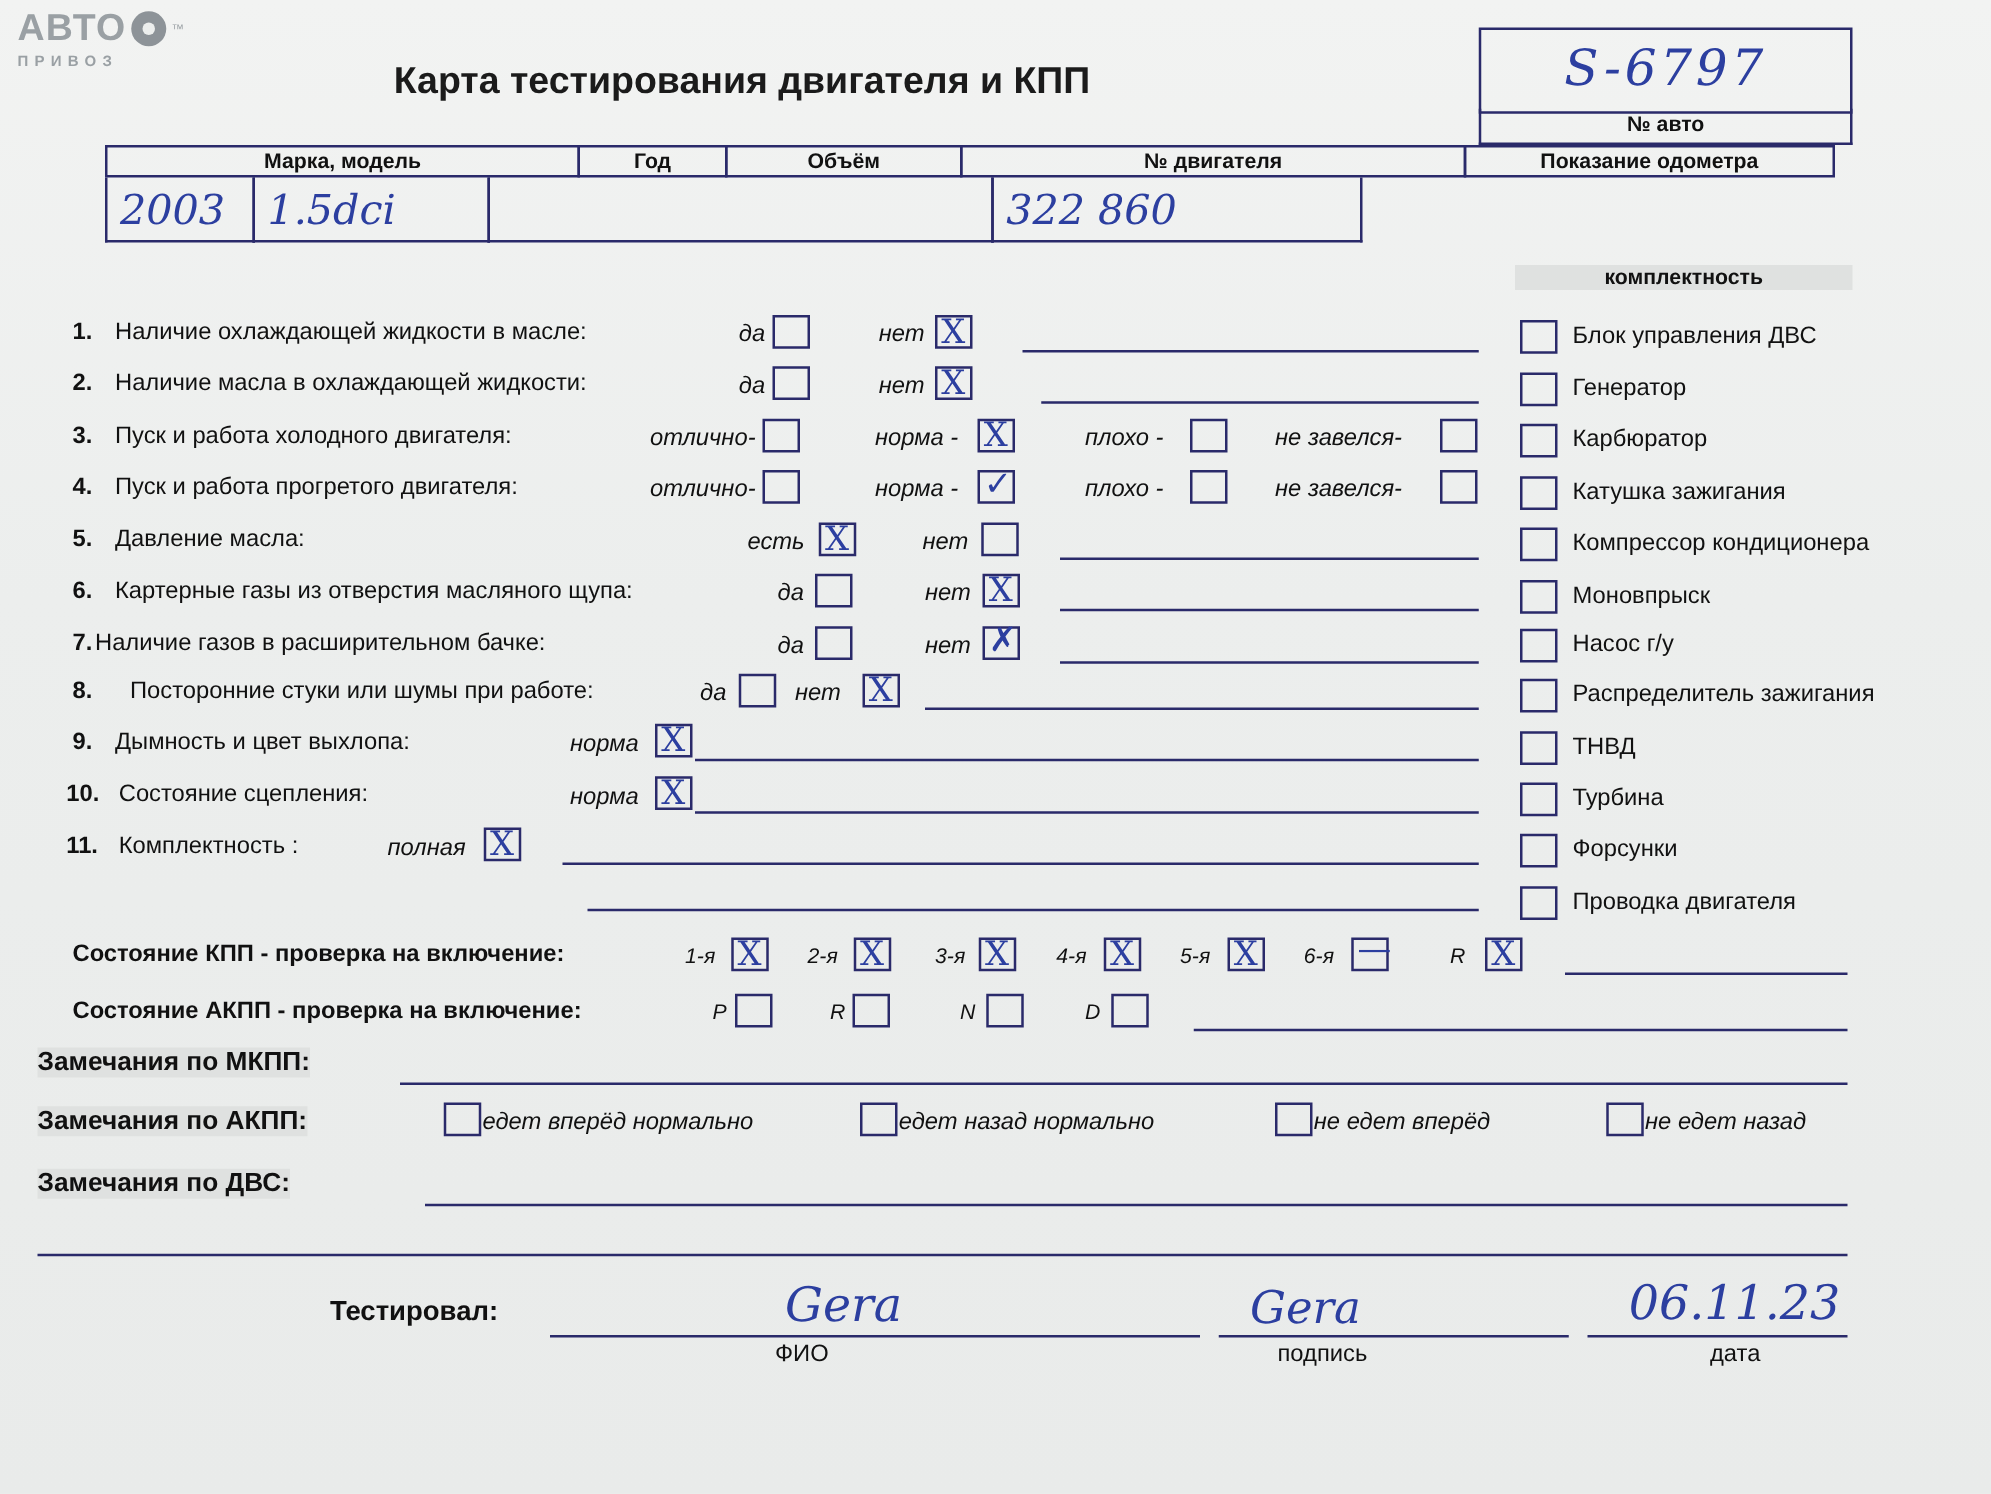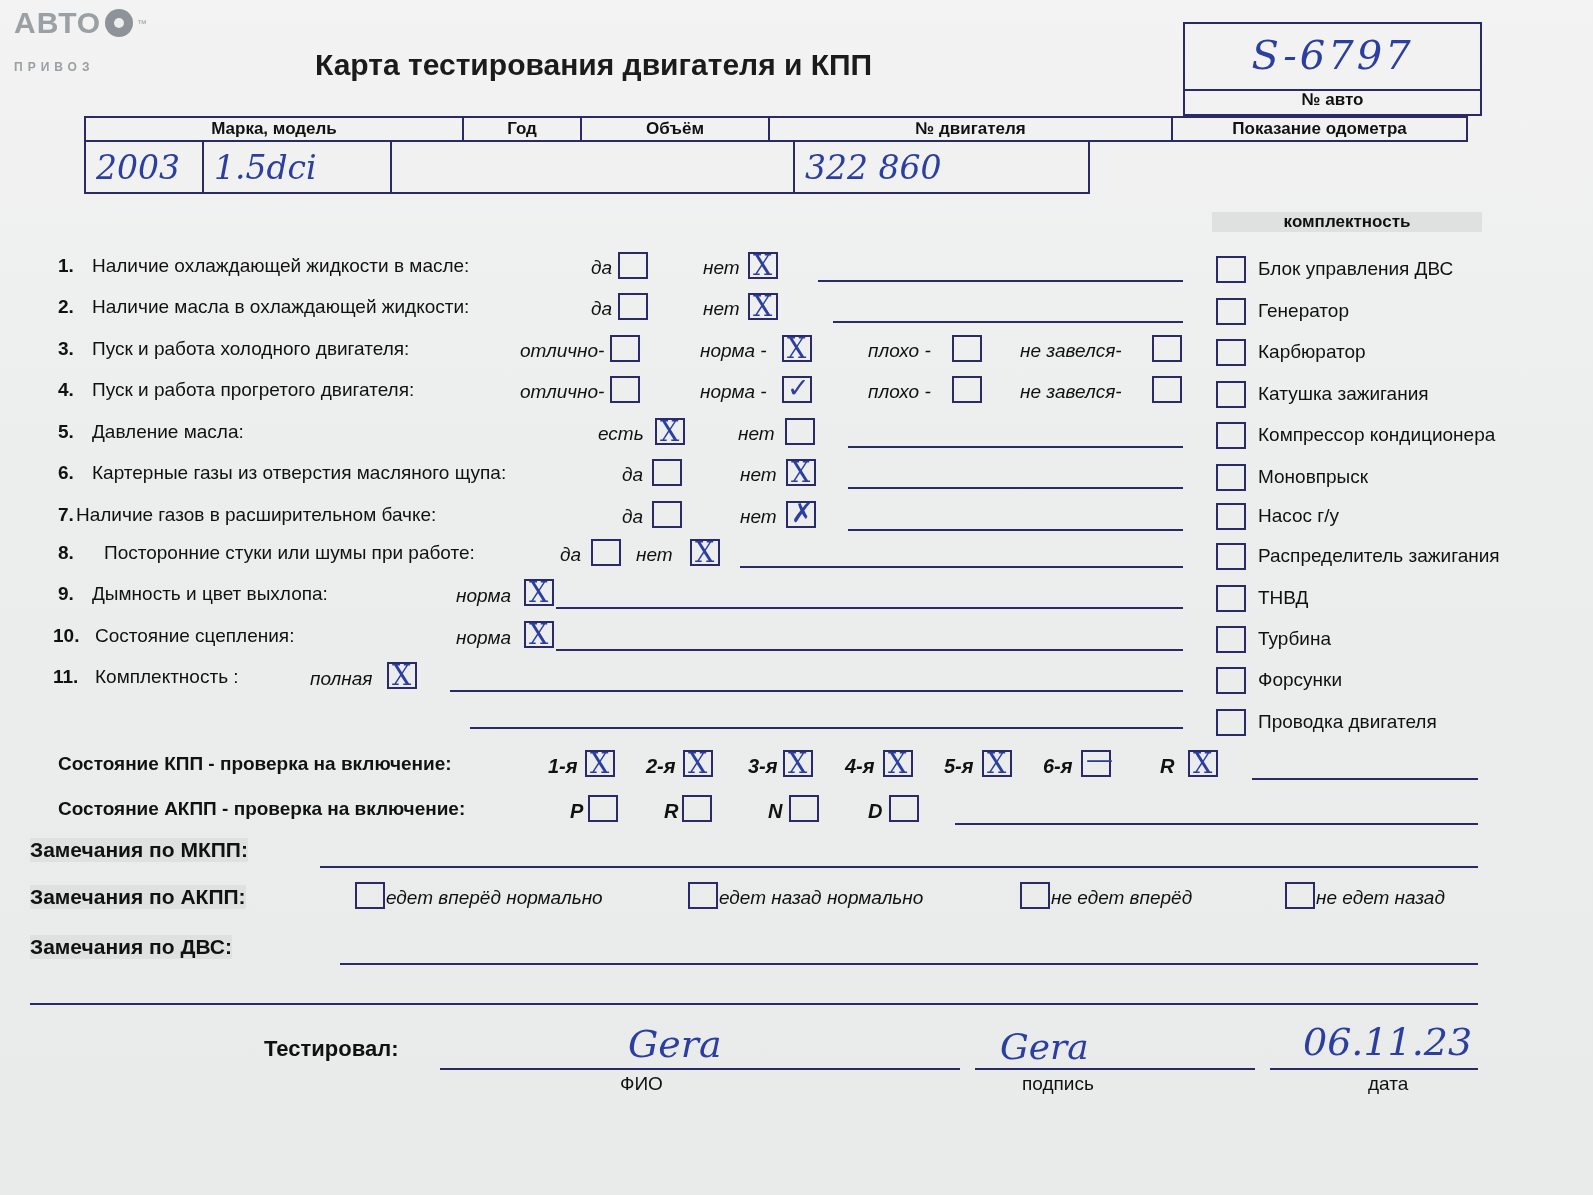--- a/index.html
+++ b/index.html
@@ -15,21 +15,21 @@
     position:absolute;inset:0;
     background:linear-gradient(180deg,#f2f3f2 0%,#eceeed 40%,#e9ebea 100%);
   }
   
   .logo{position:absolute;left:14px;top:6px;width:160px;height:64px;}
   .logo .row1{display:flex;align-items:center;gap:4px;}
   .logo .l{font-weight:bold;font-size:30px;color:#9aa0a4;letter-spacing:1px;}
   .logo .circ{width:28px;height:28px;border-radius:50%;background:#8d9398;display:inline-block;position:relative;}
   .logo .circ:after{content:"";position:absolute;left:9px;top:9px;width:10px;height:10px;border-radius:50%;background:#eceeed;}
   .logo .tm{font-size:10px;color:#9aa0a4;vertical-align:super;}
-  .logo .row2{font-size:12px;color:#9aa0a4;letter-spacing:5px;margin-top:20px;font-weight:bold;}
+  .logo .row2{font-size:12px;color:#9aa0a4;letter-spacing:5px;margin-top:2px;font-weight:bold;}
 
   
   .title{
     position:absolute;left:315px;top:48px;width:700px;
     font-size:30px;font-weight:bold;color:#1b1b1b;
   }
 
   
   .codebox{position:absolute;left:1183px;top:22px;width:295px;height:65px;border:2px solid #2a2a6a;}
   .codebox .hand{
@@ -65,21 +65,21 @@
   .rule{position:absolute;height:0;border-bottom:2px solid #2a2a6a;}
 
   
   .ck{position:absolute;left:1216px;width:30px;height:27px;border:2px solid #2a2a6a;box-sizing:border-box;}
   .cl{position:absolute;left:1258px;font-size:19px;white-space:nowrap;}
 
   
   .sec{position:absolute;font-size:21px;font-weight:bold;background:#dfe1e0;}
   .secp{position:absolute;font-size:19px;font-weight:bold;}
 
-  .gearlbl{position:absolute;font-size:20px;font-style:italic;font-weight:bold;}
+  .gearlbl{position:absolute;font-size:17px;font-style:italic;}
   .small-lbl{position:absolute;font-size:19px;text-align:left;}
 </style>
 </head>
 <body>
 
 <div class="sheet">
 
   <div class="logo">
     <div class="row1">
       <span class="l">АВТО</span>

